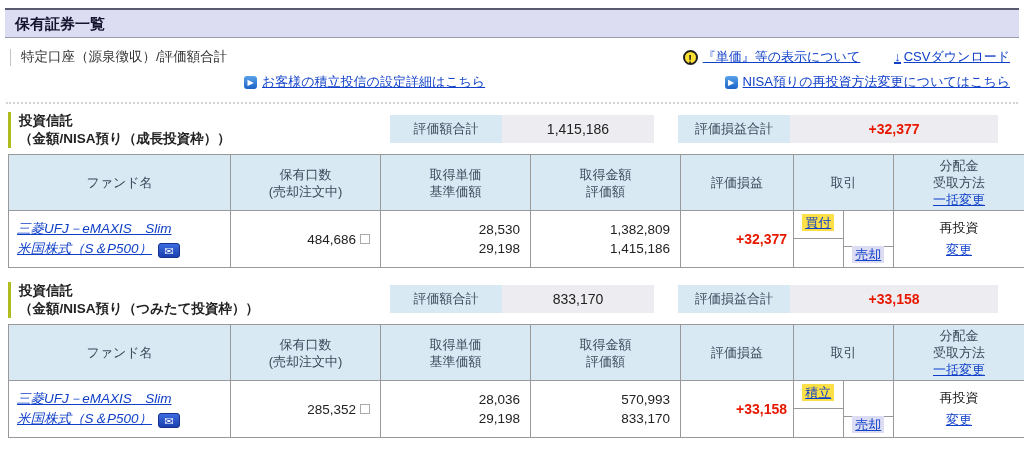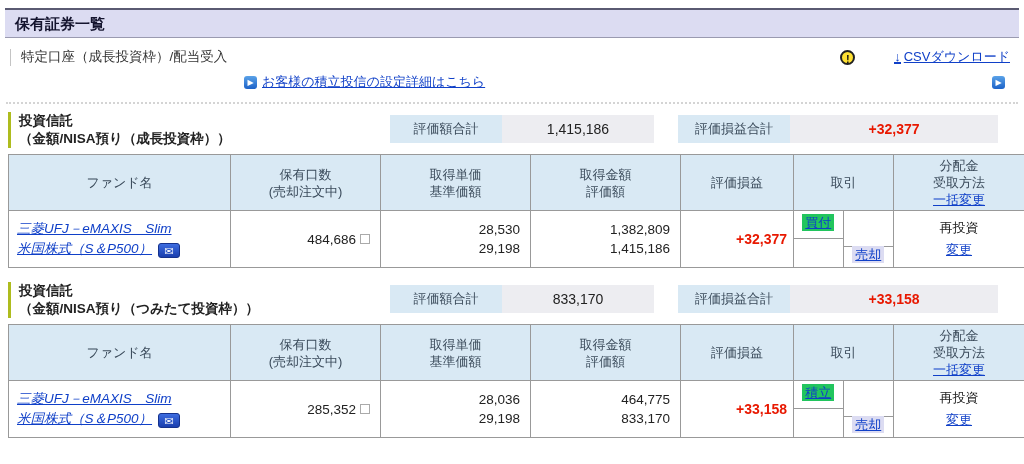--- a/index.html
+++ b/index.html
@@ -106,49 +106,51 @@
     display:inline-block; width:10px; height:10px;
     border:1px solid #aaa; background:#fff; margin-left:4px; cursor:pointer;
   }
   td.pl { text-align:right; padding-right:6px; font-size:14px; font-weight:bold; color:#e81800; }
   td.trade { padding:0; vertical-align:top; }
   .trade-grid { display:grid; grid-template-columns:1fr 1fr; grid-template-rows:28px 28px; height:56px; }
   .tg-a { border-right:1px solid #999; border-bottom:1px solid #999; text-align:center; padding-top:3px; }
   .tg-b { border-bottom:1px solid #999; text-align:center; padding-top:3px;margin-top:32px; }
   .tg-c { border-right:1px solid #999; }
   .badge { display:inline-block; padding:0 3px; line-height:17px; }
-  .badge.buy { background:#22c55e; }
+  .badge.buy { background:#fde047; }
   .badge.sell { background:#dcdcf2; }
   td.dist { text-align:center; line-height:22px; }
 
   .section-gap { height:12px; }
 </style>
 </head>
 <body>
 
 <div class="page">
 
   <div class="titlebar">保有証券一覧</div>
 
   <div class="account-row">
     <span class="vsep"></span>
-    <span class="acct-type">特定口座（成長投資枠）/配当受入</span>
+    <span class="acct-type">特定口座（源泉徴収）/評価額合計</span>
     <span class="flex1"></span>
     <span class="warn-icon">!</span>
+    <a class="lnk">『単価』等の表示について</a>
     <span class="gap30"></span>
     <span class="dl-icon">↓</span>
     <a class="lnk">CSVダウンロード</a>
   </div>
 
   <div class="links-row2">
     <span class="sp240"></span>
     <span class="arrow-icon">▶</span>
     <a class="lnk">お客様の積立投信の設定詳細はこちら</a>
     <span class="flex1"></span>
     <span class="arrow-icon">▶</span>
+    <a class="lnk">NISA預りの再投資方法変更についてはこちら</a>
   </div>
 
   <div class="dotted"></div>
 
   <div class="section-head">
     <div class="cat">
       <div class="greenbar"></div>
       <div class="cat-text">
         <div>投資信託</div>
         <div>（金額/NISA預り（成長投資枠））</div>
@@ -289,21 +291,21 @@
           <a class="lnk">米国株式（S＆P500）</a><span class="mail-icon">✉</span>
         </td>
         <td class="num">
           <span>285,352</span><span class="chk"></span>
         </td>
         <td class="num">
           <span>28,036</span><br>
           <span>29,198</span>
         </td>
         <td class="num">
-          <span>464,775</span><br>
+          <span>570,993</span><br>
           <span>833,170</span>
         </td>
         <td class="pl">+33,158</td>
         <td class="trade">
           <div class="trade-grid">
             <div class="tg-a"><a class="lnk badge buy">積立</a></div>
             <div class="tg-b"><a class="lnk badge sell">売却</a></div>
             <div class="tg-c"></div>
             <div class="tg-d"></div>
           </div>

